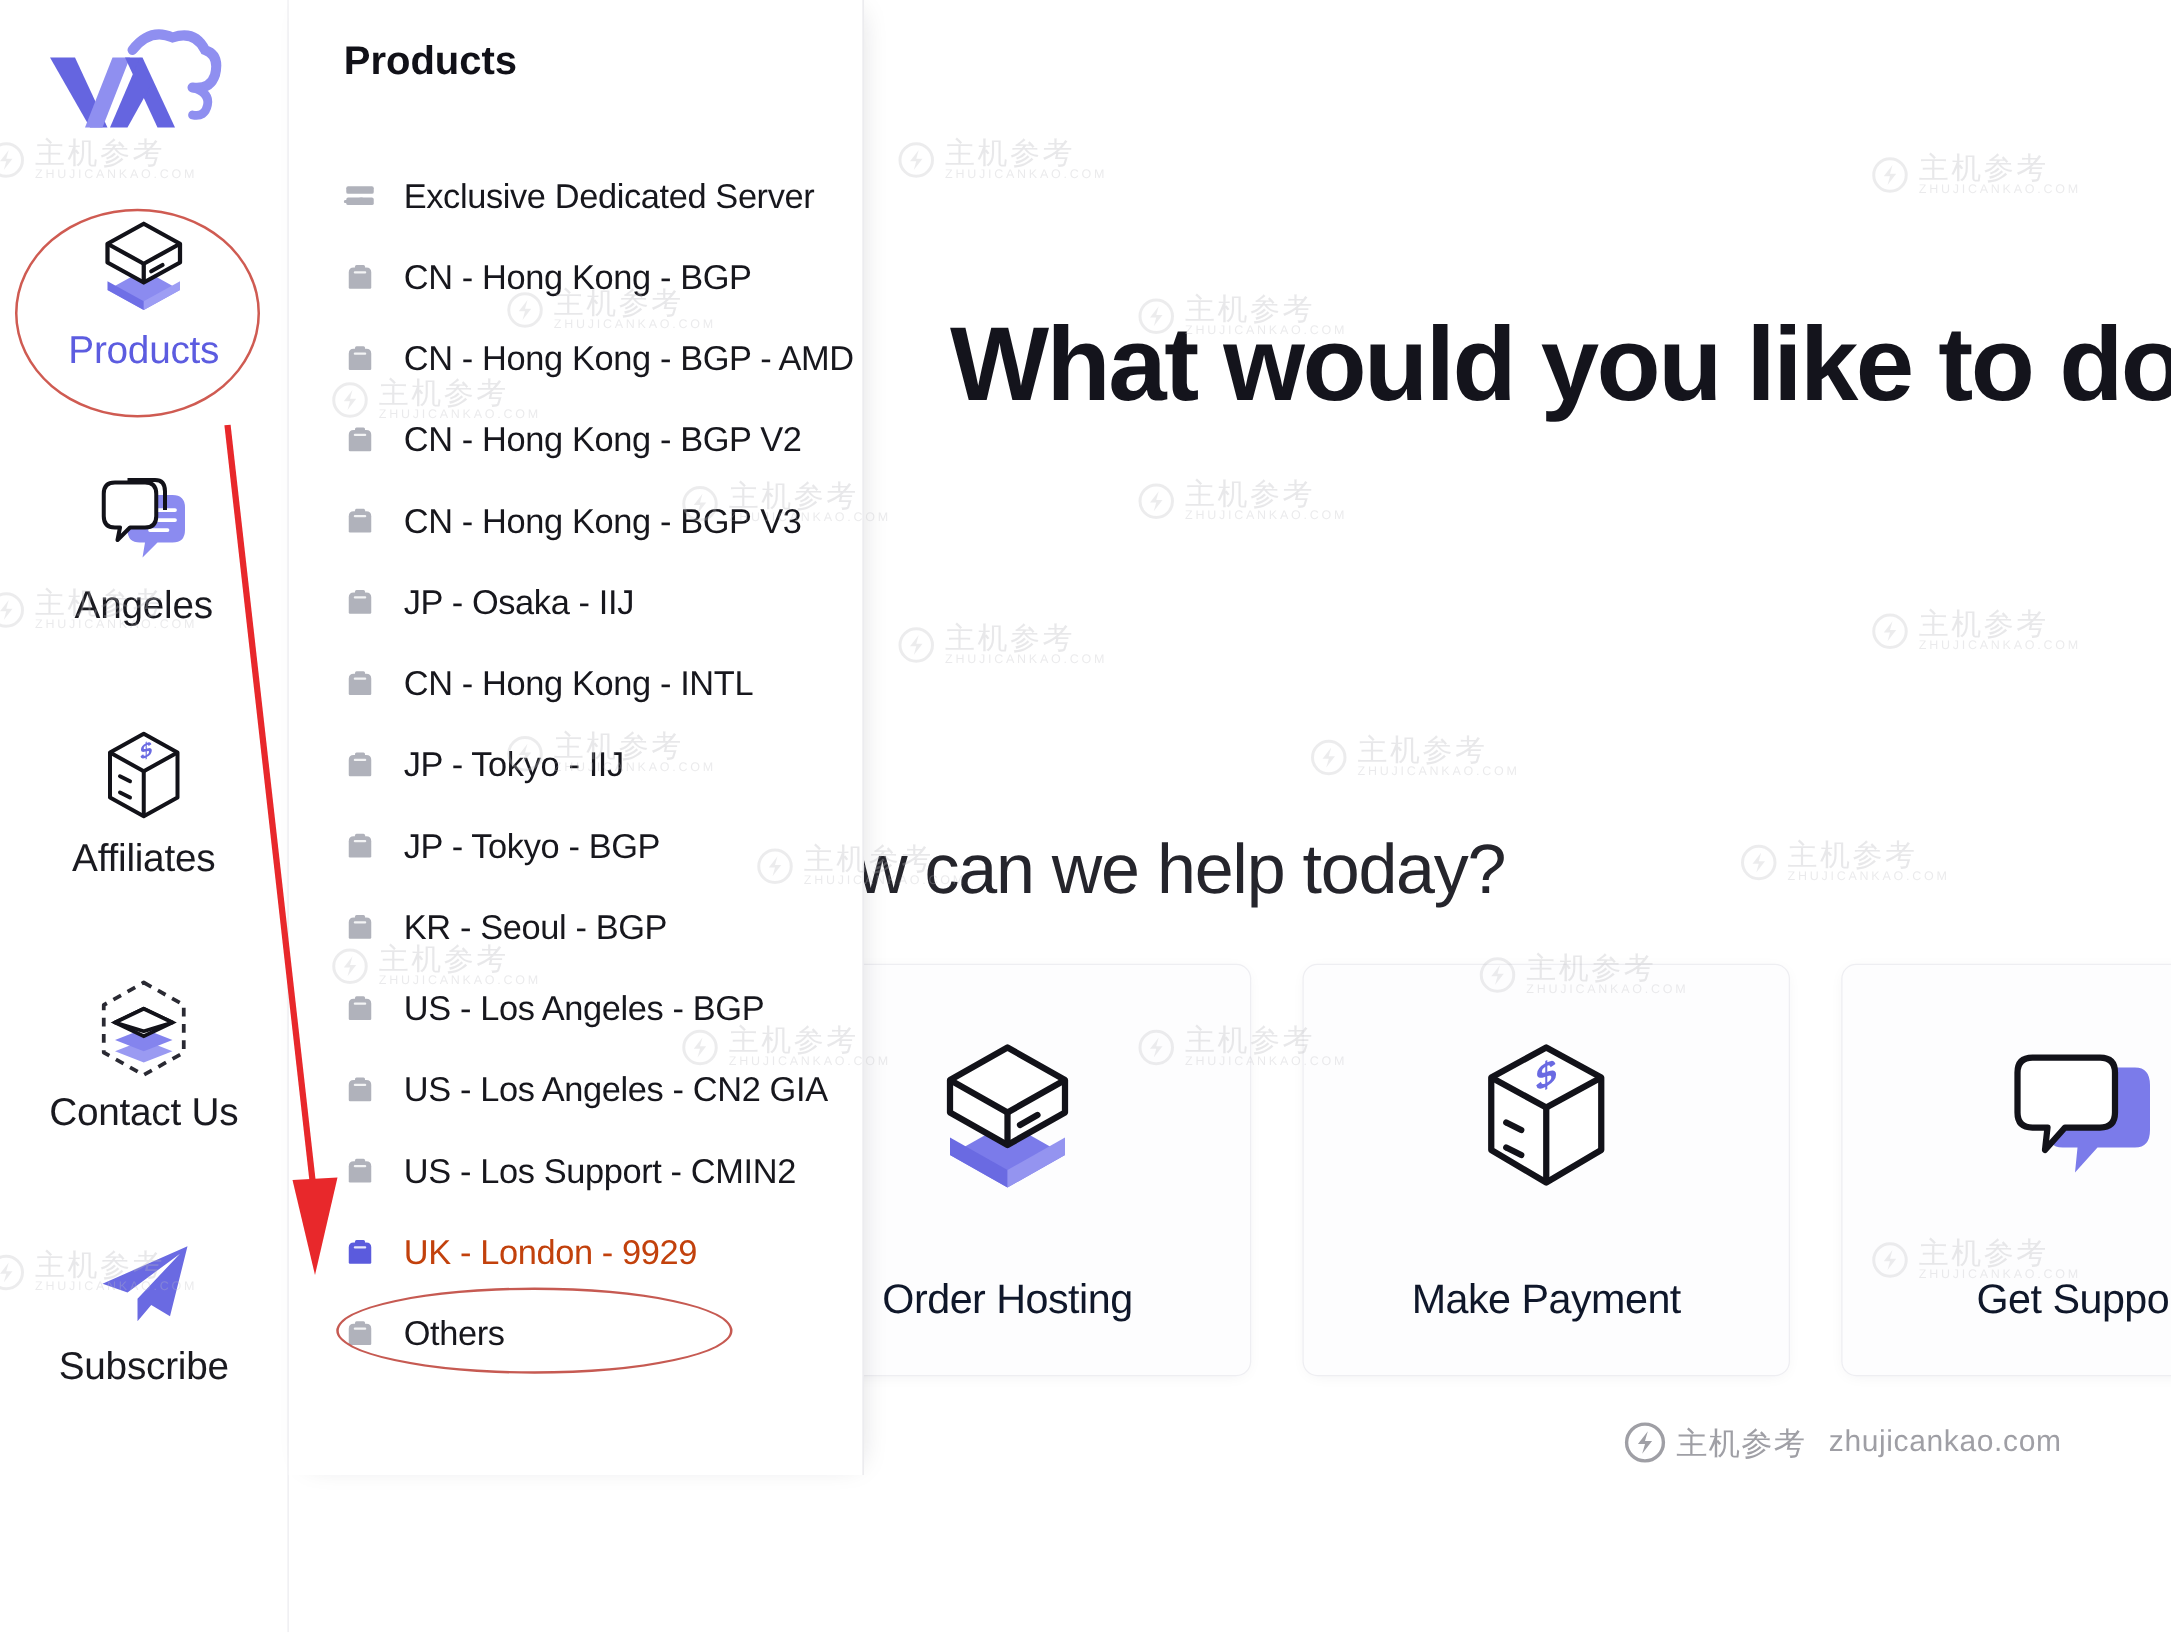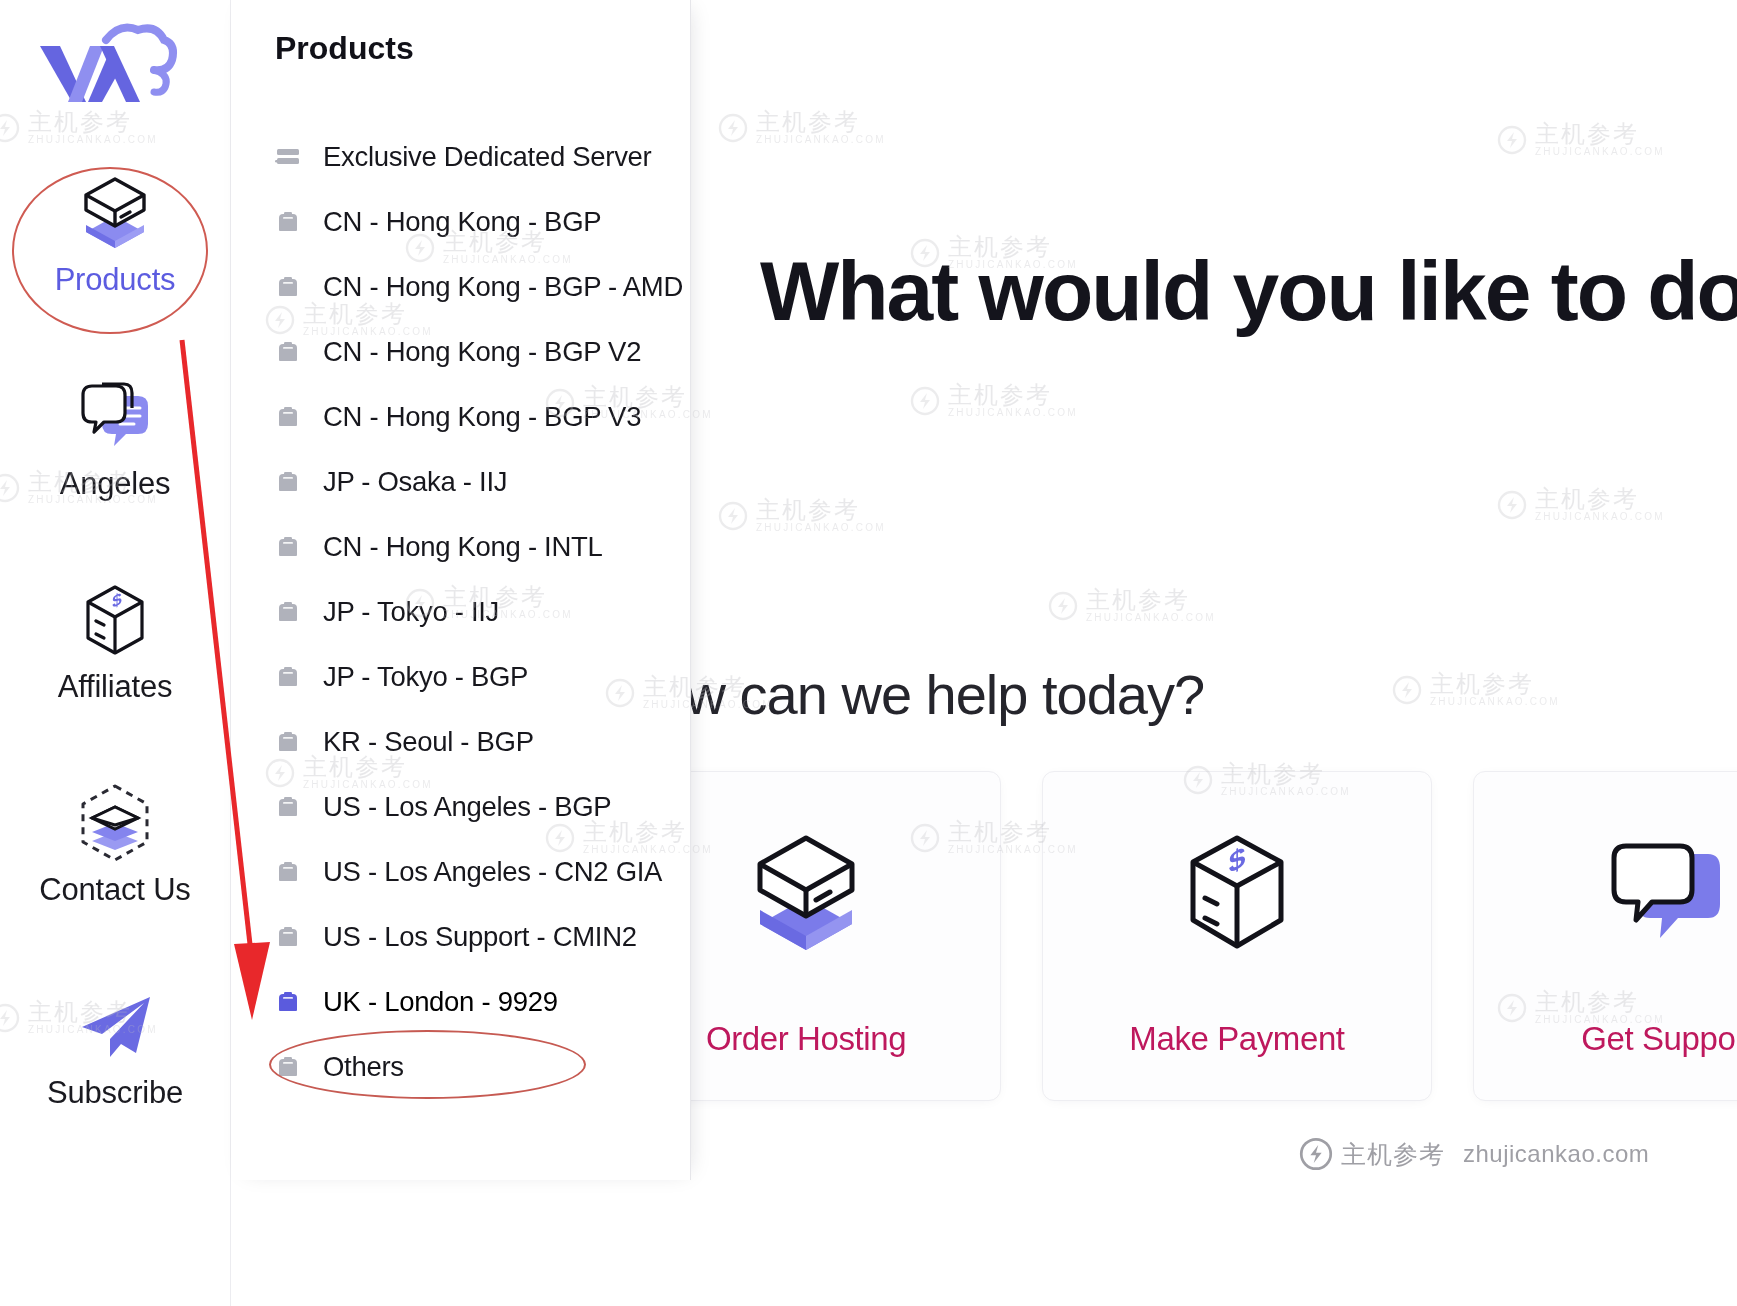--- a/index.html
+++ b/index.html
@@ -101,21 +101,21 @@
   .menu-ico {
     width: 26px; height: 26px;
     flex: 0 0 26px;
     margin-right: 22px;
   }
   .menu-label {
     font-size: 27.5px;
     color: #17171d;
     letter-spacing: -0.3px;
   }
-  .menu-item.highlight .menu-label { color: #000000; }
+  .menu-item.highlight .menu-label { color: #c2410c; }
 
   
   #uk-ellipse {
     position: absolute;
     left: 269px; top: 1030px;
     width: 313px; height: 65px;
     border: 2px solid #c65a52;
     border-radius: 50%;
     pointer-events: none;
     z-index: 12;
@@ -183,21 +183,21 @@
     left: 50%; top: 56px;
     transform: translateX(-50%);
     width: 128px; height: 128px;
   }
   .card-label {
     position: absolute;
     left: 0; bottom: 42px;
     width: 100%;
     text-align: center;
     font-size: 33px;
-    color: #be185d;
+    color: #0f172a;
     letter-spacing: -0.4px;
     white-space: nowrap;
   }
 
   
   .wm {
     position: absolute;
     pointer-events: none;
     user-select: none;
     display: flex;

